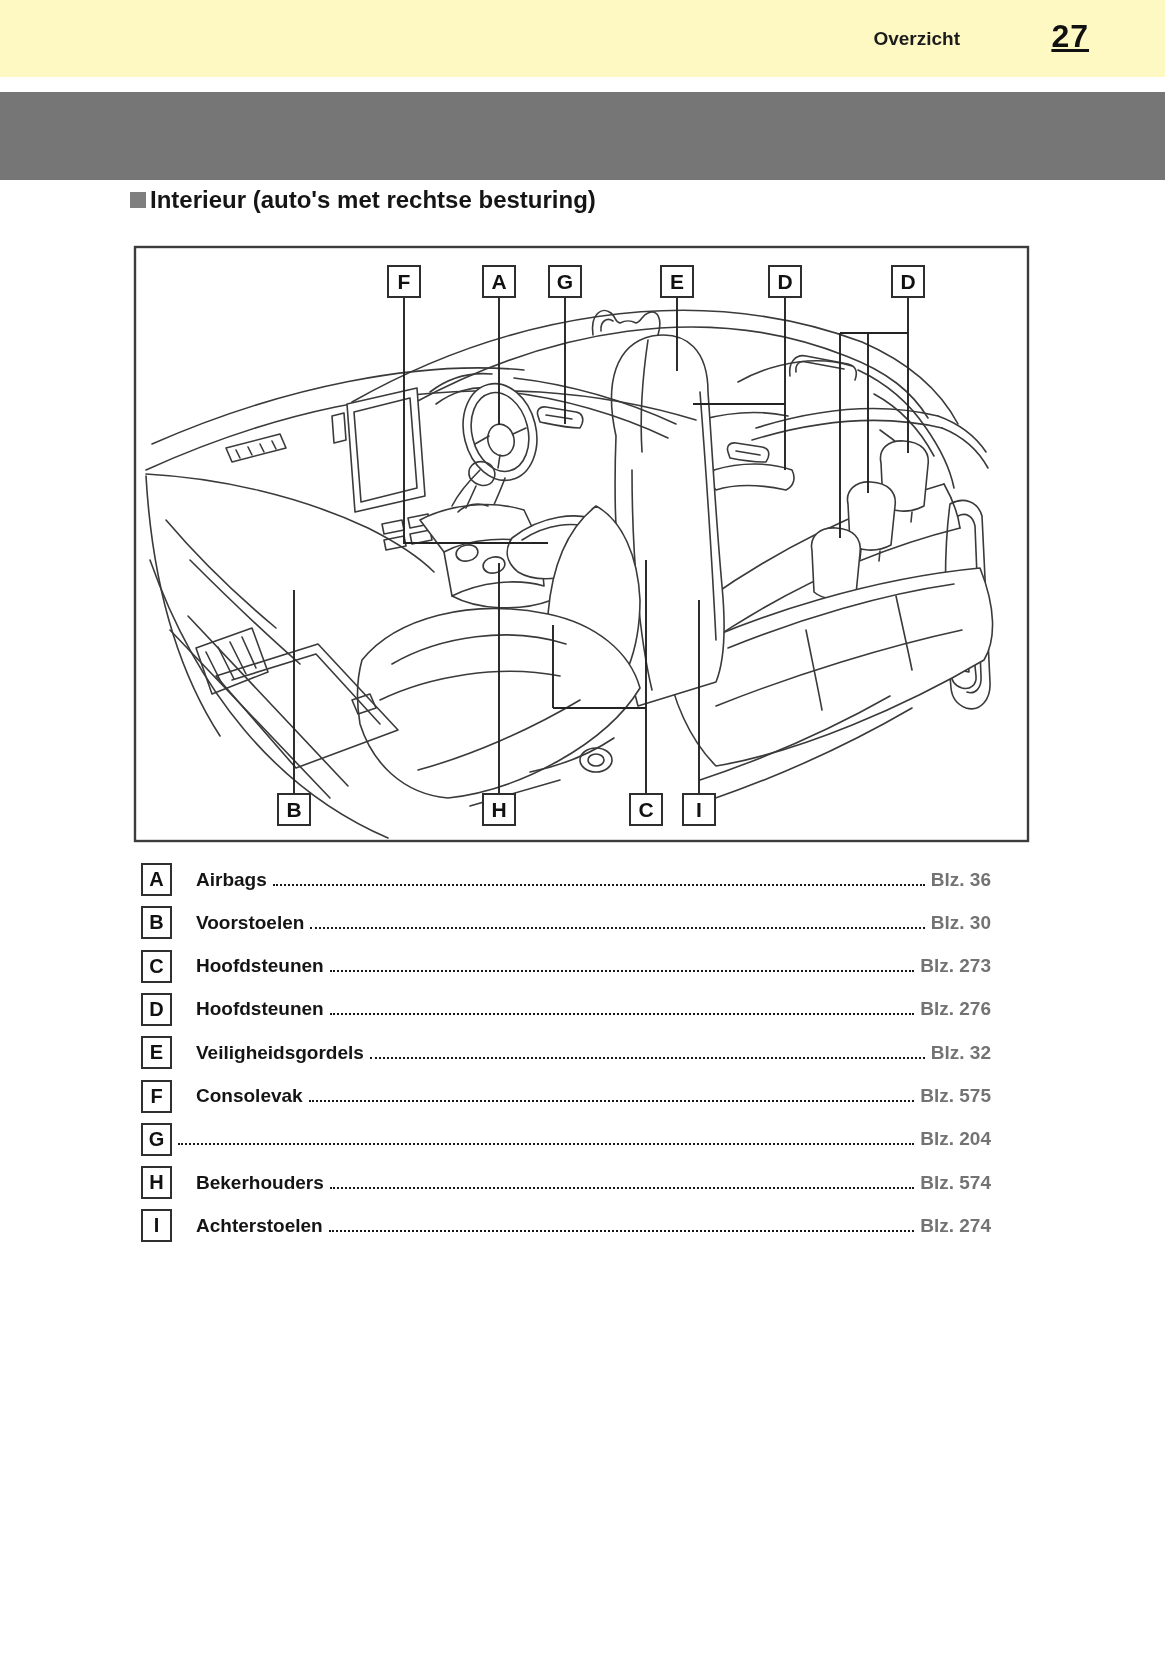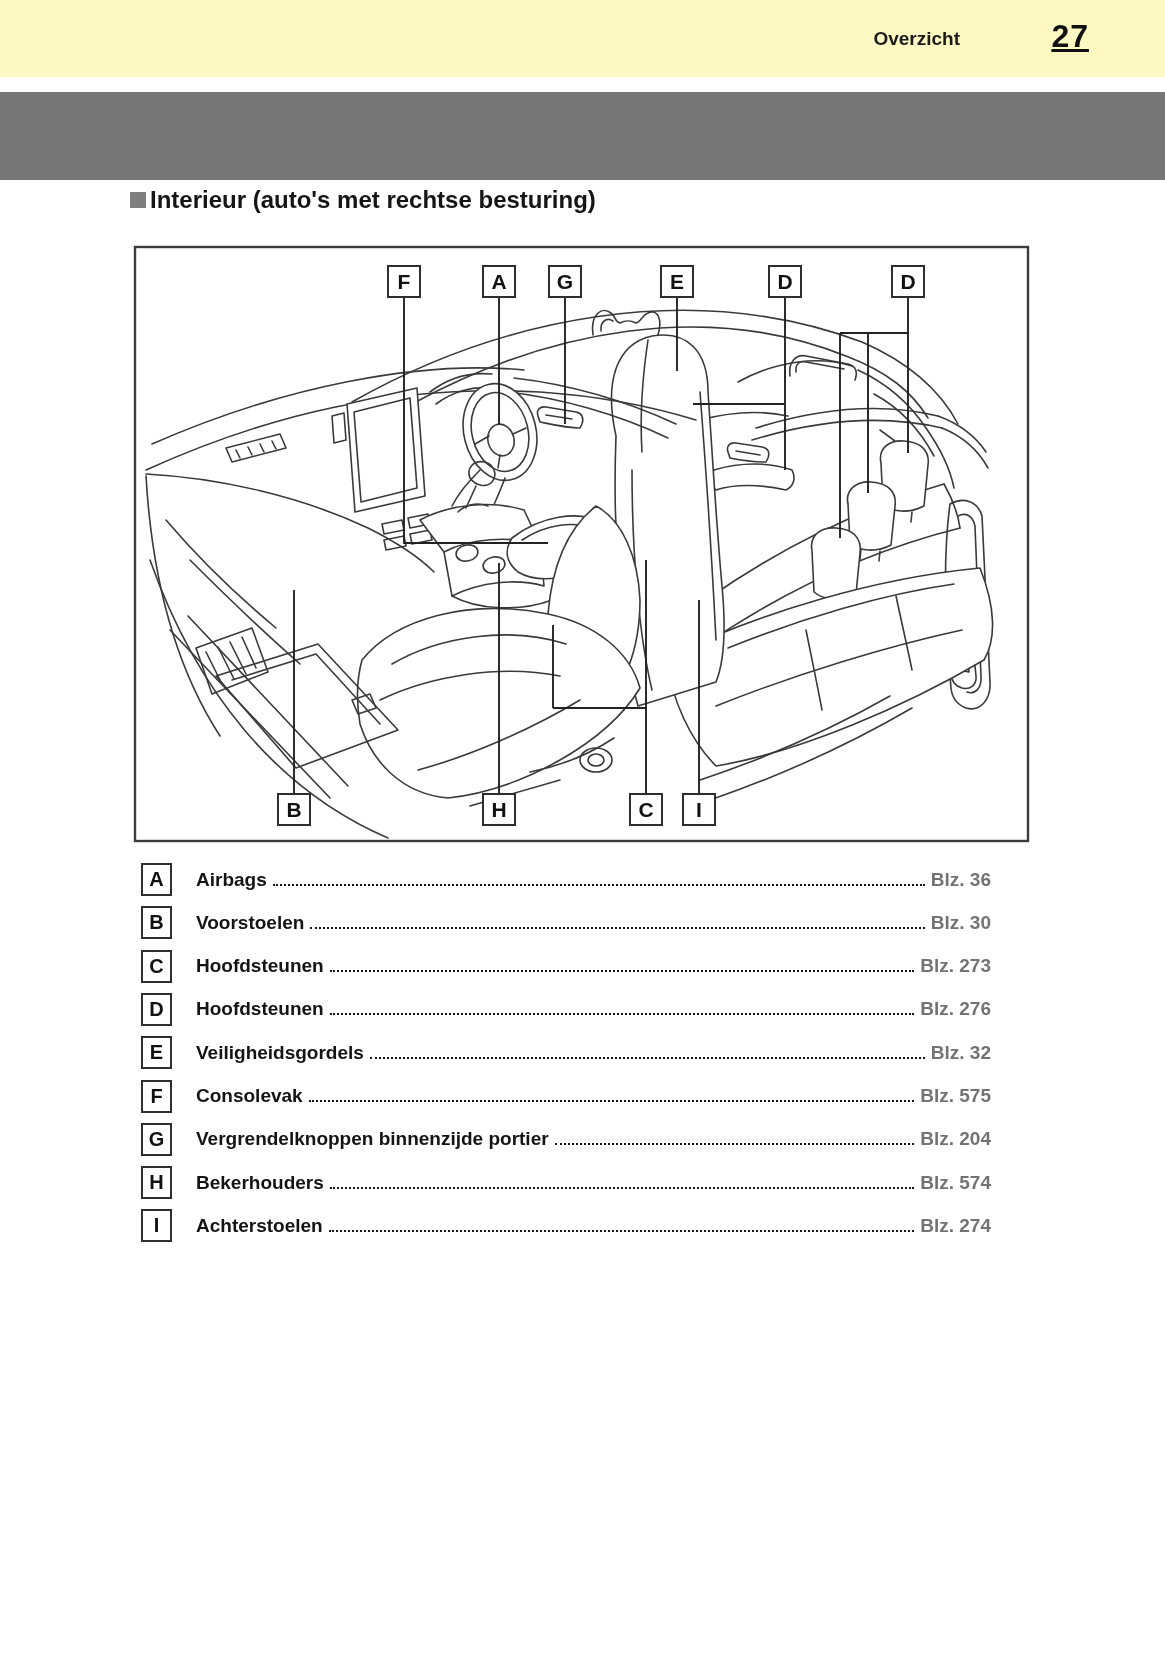--- a/index.html
+++ b/index.html
@@ -248,21 +248,20 @@
           <span>F</span>
         </span>
         <span class="legend-label">Consolevak</span>
         <span class="dots"></span>
         <span class="legend-page">Blz. 575</span>
       </div>
       <div class="legend-row" style="top: 1121.8px;">
         <span class="letter-box">
           <span>G</span>
         </span>
-        <span class="legend-label">Vergrendelknoppen binnenzijde portier</span>
         <span class="dots"></span>
         <span class="legend-page">Blz. 204</span>
       </div>
       <div class="legend-row" style="top: 1165.1px;">
         <span class="letter-box">
           <span>H</span>
         </span>
         <span class="legend-label">Bekerhouders</span>
         <span class="dots"></span>
         <span class="legend-page">Blz. 574</span>

